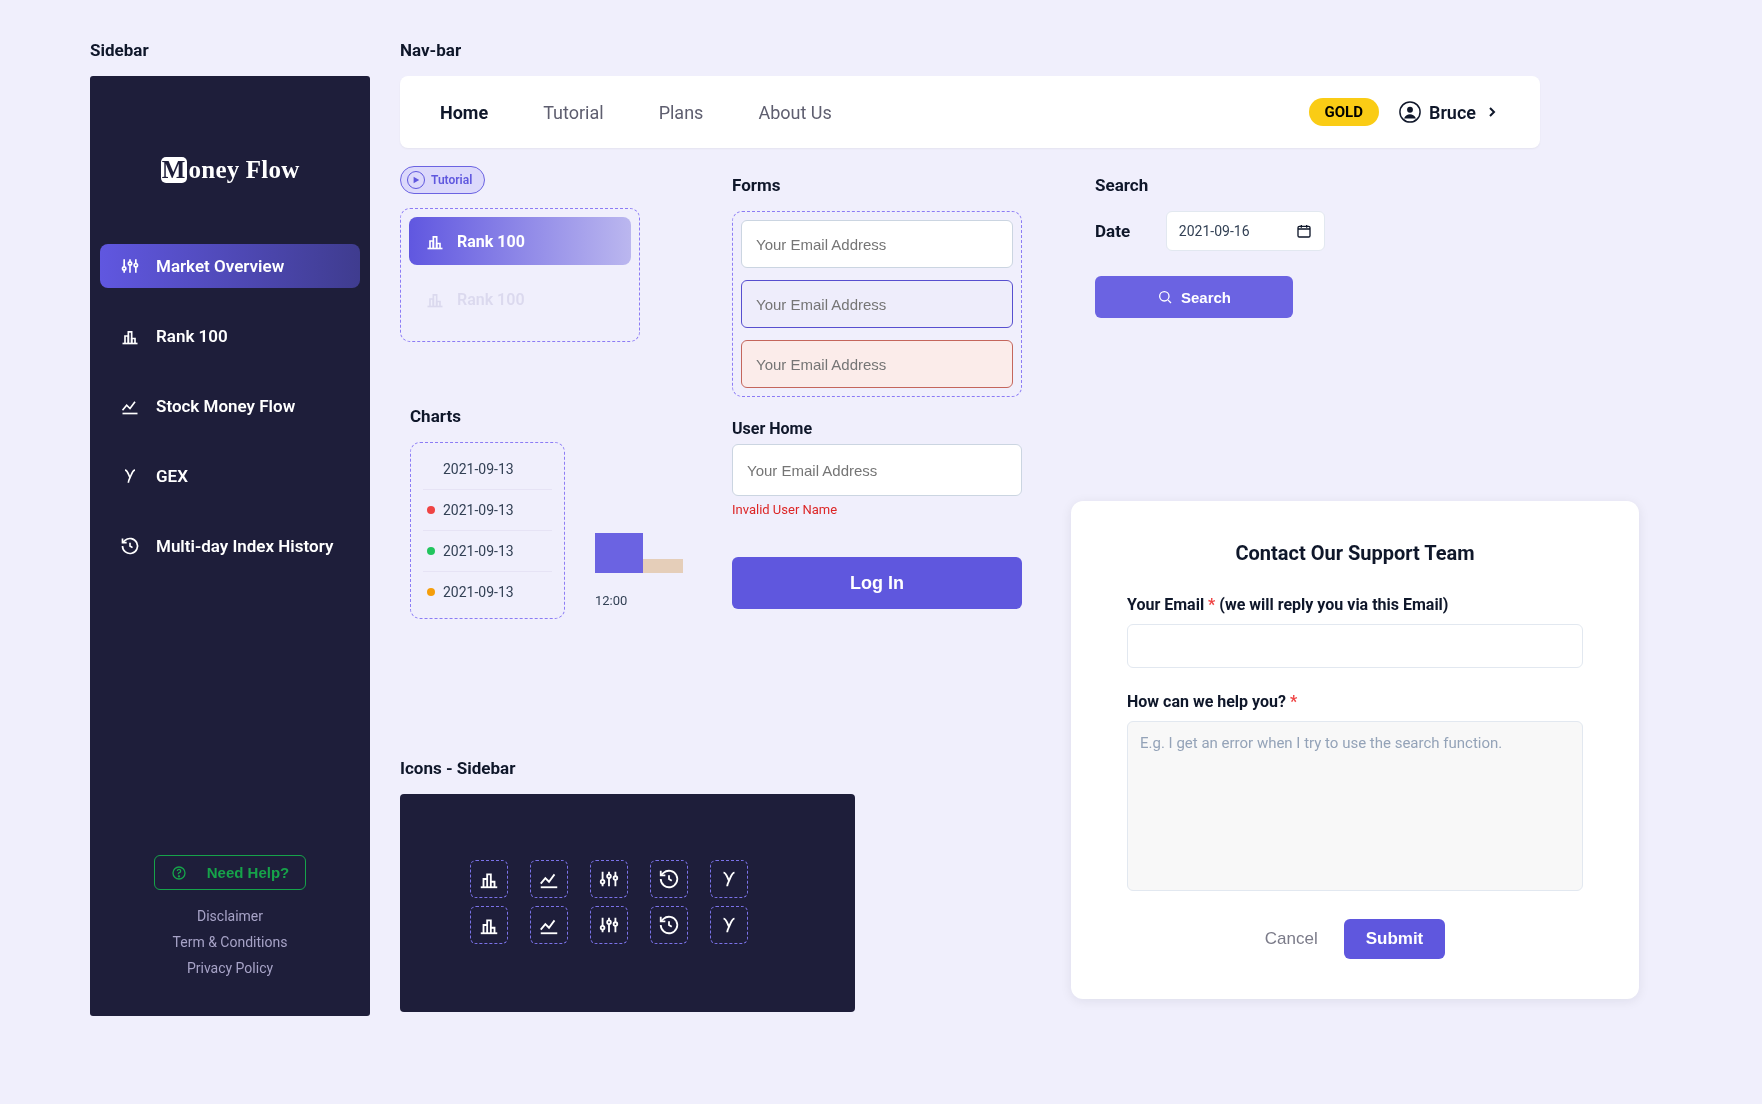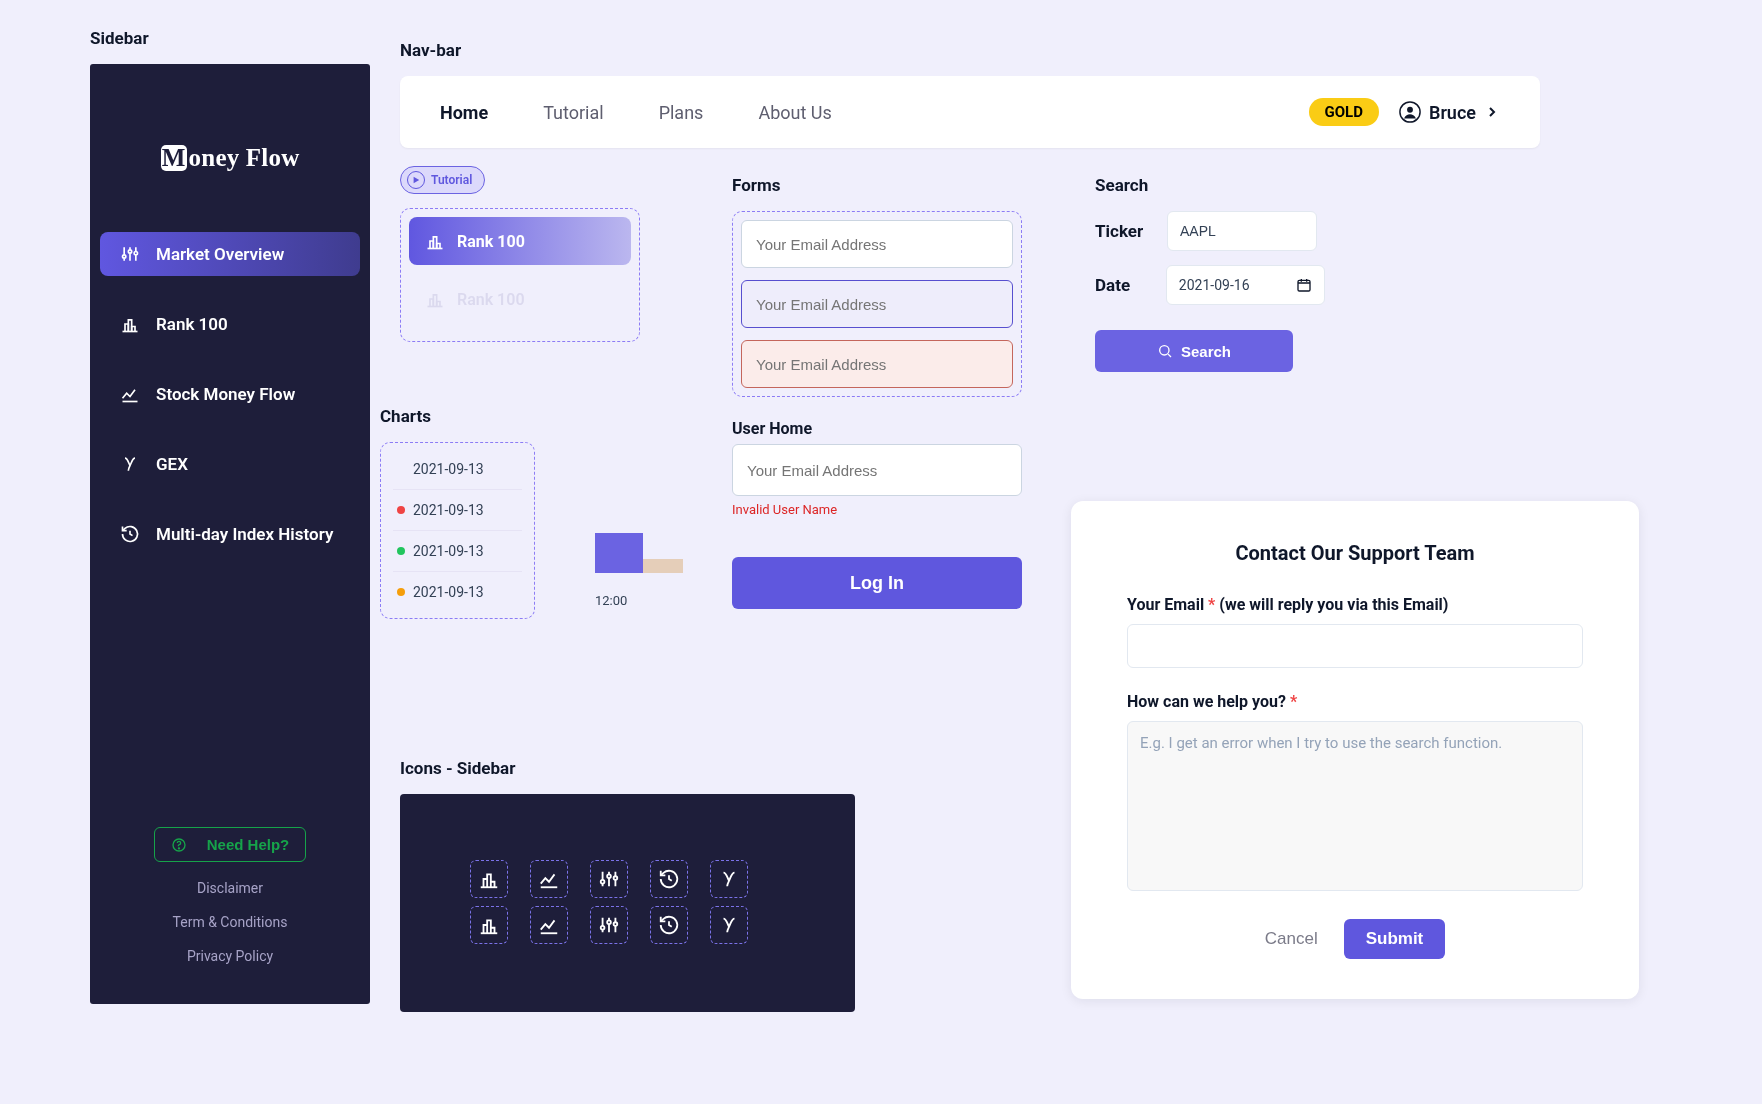--- a/index.html
+++ b/index.html
@@ -13,21 +13,21 @@
 }
 .section-label {
   font-size: 17px;
   font-weight: 700;
   margin-bottom: 16px;
 }
 
 .sidebar-col {
   position: absolute;
   left: 90px;
-  top: 28px;
+  top: 40px;
   width: 280px;
 }
 .sidebar {
   width: 280px;
   height: 940px;
   background: #1E1E3A;
   border-radius: 3px;
   margin-top: 0;
   display: flex;
   flex-direction: column;
@@ -92,21 +92,21 @@
   padding: 8px 16px;
   font-size: 15px;
   font-weight: 600;
   cursor: pointer;
   background: transparent;
 }
 .footer-links {
   margin-top: 18px;
   display: flex;
   flex-direction: column;
-  gap: 18px;
+  gap: 10px;
 }
 .footer-links span {
   color: #A7A3C7;
   font-size: 14px;
   cursor: pointer;
 }
 
 .navbar-col {
   position: absolute;
   left: 400px;
@@ -210,21 +210,21 @@
 }
 .rank-btn.ghost {
   background: transparent;
   color: #C8C5E2;
   font-weight: 600;
   opacity: 0.5;
 }
 
 .charts-col {
   position: absolute;
-  left: 380px;
+  left: 410px;
   top: 406px;
 }
 .date-list {
   width: 155px;
   display: flex;
   flex-direction: column;
   gap: 0;
 }
 .date-row {
   display: flex;
@@ -713,24 +713,20 @@
   </div>
   <div class="field-label">User Home</div>
   <input class="text-input" style="height: 52px;" placeholder="Your Email Address">
   <div class="helper-error">Invalid User Name</div>
   <button class="login-btn">Log In</button>
 </div>
 
 <div class="search-col">
   <div class="section-label">Search</div>
   <div class="search-row">
-    <span class="inline-label">Ticker</span>
-    <input class="sm-input" value="AAPL" style="">
-  </div>
-  <div class="search-row">
     <span class="inline-label">Date</span>
     <div class="sm-input with-icon">
       <span>2021-09-16</span>
       <svg width="16" height="16" viewBox="0 0 24 24" fill="none" stroke="#0F172A" stroke-width="2">
           <rect x="3" y="5" width="18" height="16" rx="2"></rect>
           <path d="M3 9h18M8 3v4M16 3v4"></path>
         </svg>
     </div>
   </div>
   <button class="search-btn">

